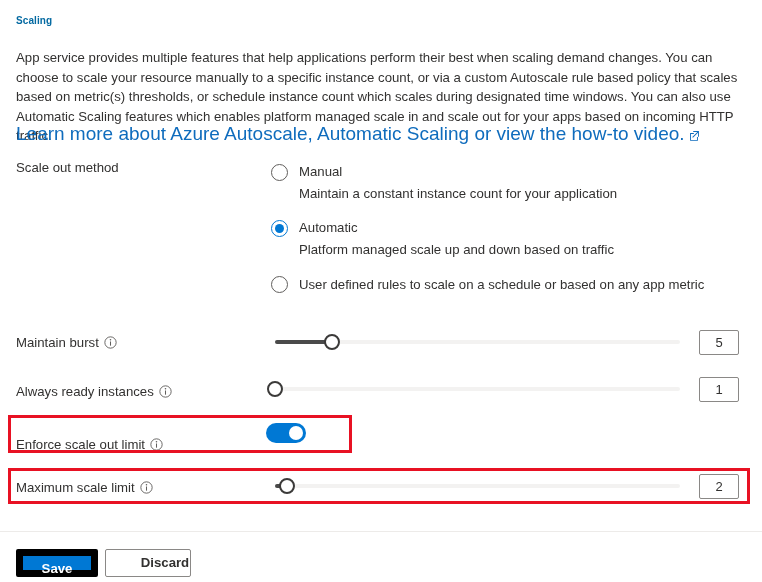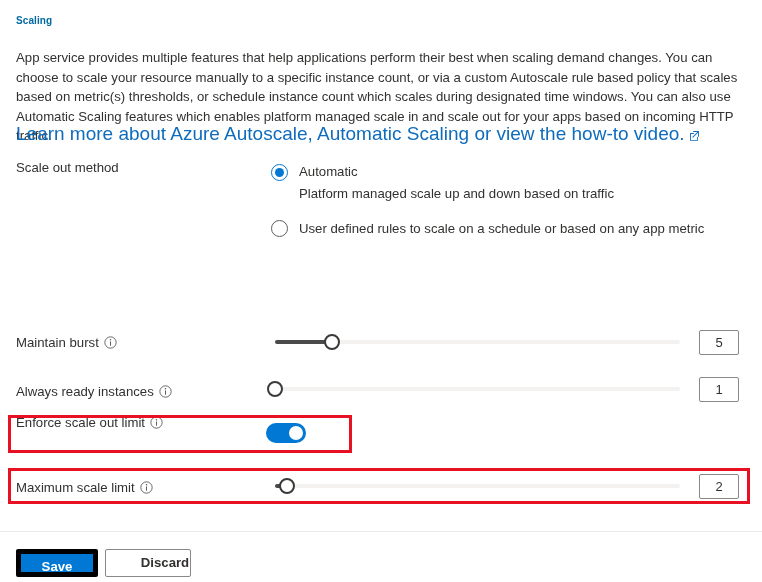--- a/index.html
+++ b/index.html
@@ -229,21 +229,21 @@
     border-radius: 2px;
     box-sizing: border-box;
     cursor: pointer;
     text-align: center;
     line-height: 26px;
     font-family: "Liberation Sans", sans-serif;
   }
   .btn-primary {
     background: #0078d4;
     color: #ffffff;
-    border: 5px solid #000000;
+    border: 7px solid #000000;
   }
   .btn-secondary {
     background: #ffffff;
     color: #323130;
     border: 1px solid #8a8886;
   }
 </style>
 </head>
 <body>
 
@@ -255,20 +255,25 @@
   <span class="portal-link">Learn more about Azure Autoscale, Automatic Scaling or view the how-to video.</span><span class="ext-icon"><svg viewBox="0 0 12 12" width="11" height="11">
         <path d="M4.6 1.2h6.2v6.2h-1V2.9L4.3 8.4l-.7-.7 5.5-5.5H4.6v-1z" fill="#0f6cbd"></path>
         <path d="M1.2 3.3h4.1v1H2.2v6.5h6.5V7.7h1v4.1H1.2V3.3z" fill="#0f6cbd"></path>
       </svg></span>
 </div>
 
 <div class="field-label" style="top:160px;">Scale out method</div>
 
 <div class="radio-group">
 
+  <div class="radio-item">
+    <span class="radio-circle"></span>
+    <span class="radio-title">Manual</span>
+    <span class="radio-sub">Maintain a constant instance count for your application</span>
+  </div>
 
   <div class="radio-item selected">
     <span class="radio-circle"></span>
     <span class="radio-title">Automatic</span>
     <span class="radio-sub">Platform managed scale up and down based on traffic</span>
   </div>
 
   <div class="radio-item">
     <span class="radio-circle"></span>
     <span class="radio-sub">User defined rules to scale on a schedule or based on any app metric</span>
@@ -297,21 +302,21 @@
         <rect x="6.45" y="5.9" width="1.1" height="4.5" fill="#605e5c"></rect>
       </svg></span>
 </div>
 <div class="slider" style="left:275px; top:379px; width:405px;">
   <div class="slider-track"></div>
   <div class="slider-fill" style="width:0%;"></div>
   <div class="slider-thumb" style="left:0%;"></div>
 </div>
 <div class="value-box" style="left:699px; top:377px;">1</div>
 
-<div class="field-label" style="top:414px;">
+<div class="field-label" style="top:436px;">
   <span>Enforce scale out limit</span><span class="info-icon"><svg viewBox="0 0 14 14" width="13" height="13">
         <circle cx="7" cy="7" r="6.1" fill="none" stroke="#605e5c" stroke-width="1"></circle>
         <circle cx="7" cy="4.1" r="0.85" fill="#605e5c"></circle>
         <rect x="6.45" y="5.9" width="1.1" height="4.5" fill="#605e5c"></rect>
       </svg></span>
 </div>
 <div class="toggle" style="left:266px; top:423px;">
   <div class="toggle-knob"></div>
 </div>
 <div class="highlight-box" style="left:8px; top:415px; width:344px; height:38px;"></div>

